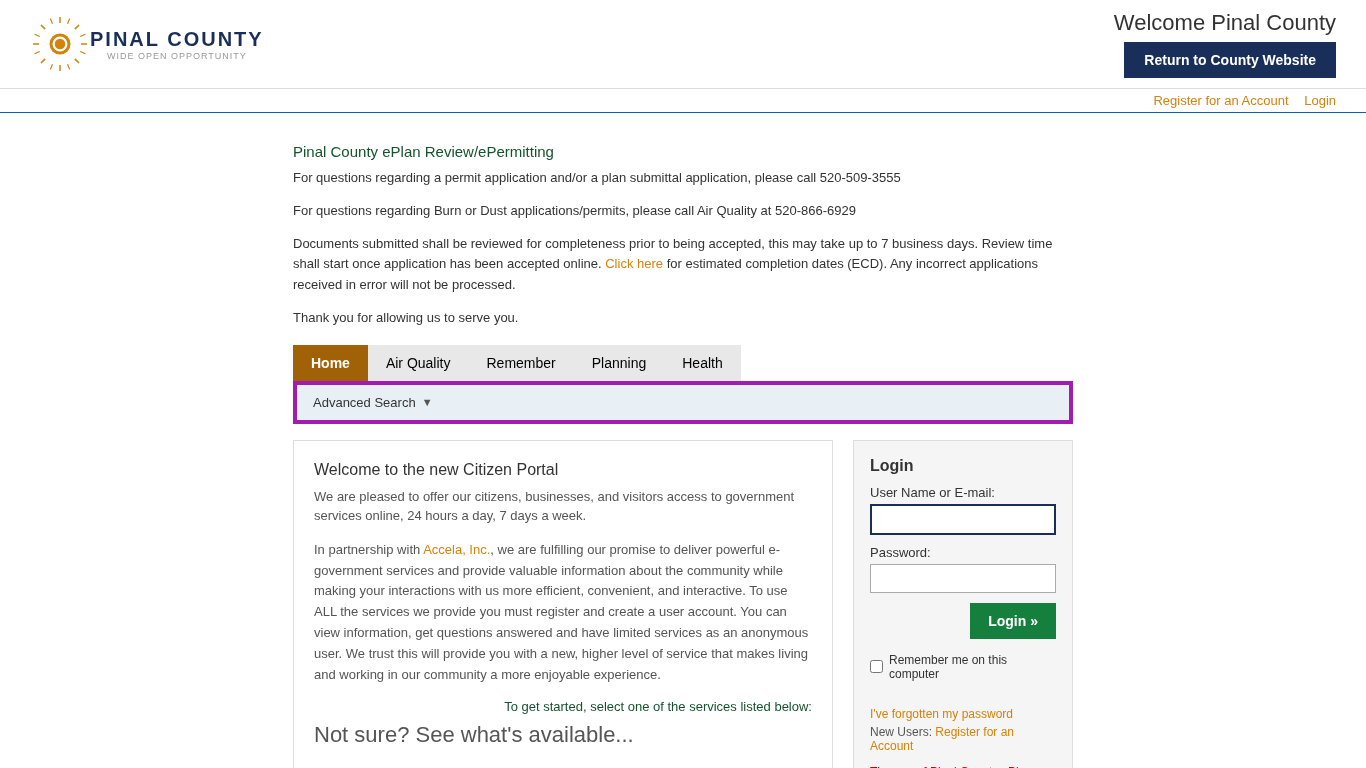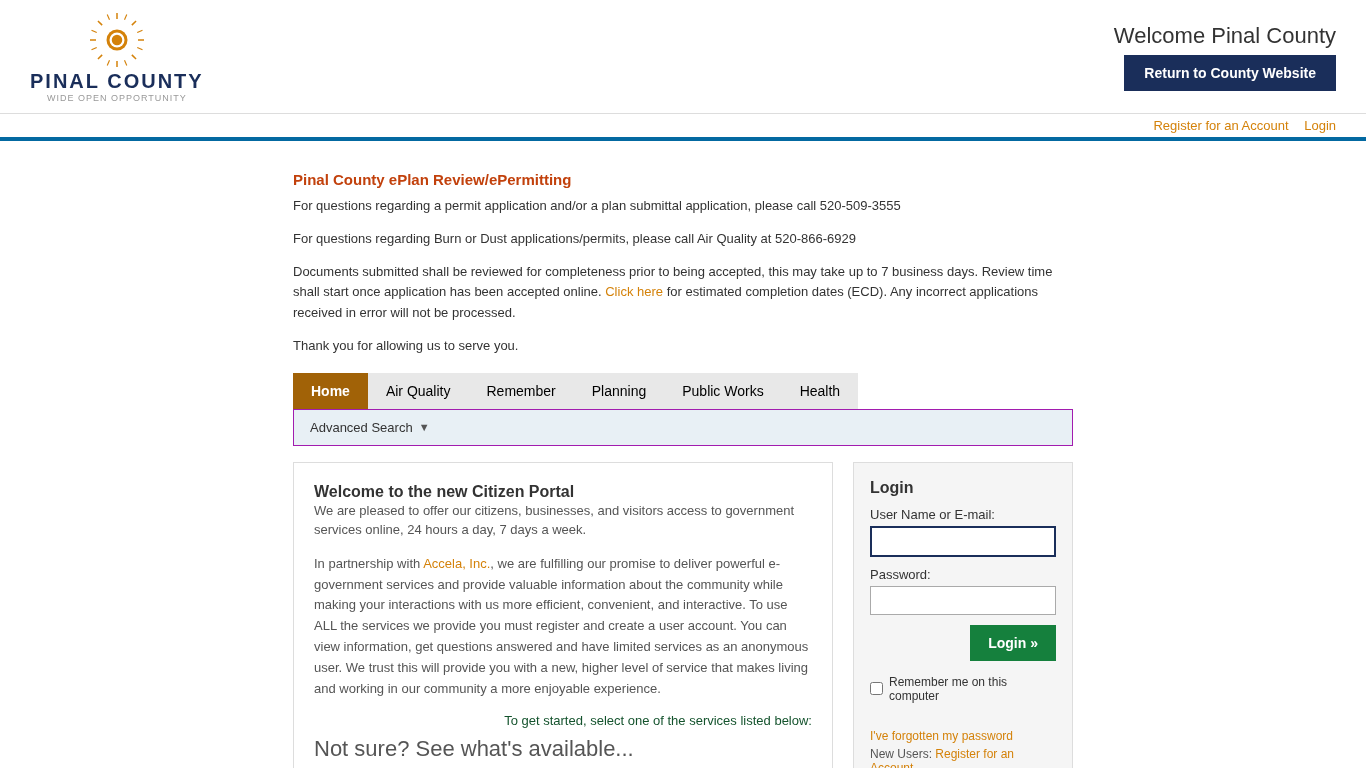--- a/index.html
+++ b/index.html
@@ -1,53 +1,53 @@
 <!DOCTYPE html>
 <html><head>
   <meta charset="utf-8">
   <style>
     * { margin: 0; padding: 0; box-sizing: border-box; }
     body { font-family: Arial, sans-serif; font-size: 13px; color: #333; background: #f0f0f0; min-height: 768px; }
 
     
     .header { background: #fff; display: flex; align-items: center; justify-content: space-between; padding: 10px 30px 10px 30px; border-bottom: 1px solid #ddd; }
-    .header-logo { display: flex; flex-direction: column; align-items: center; }
+    .header-logo { display: flex; align-items: center; }
     .logo-sun { width: 60px; height: 60px; }
     .logo-text { display: flex; flex-direction: column; align-items: center; }
     .logo-name { font-size: 20px; font-weight: bold; color: #1a2e5a; letter-spacing: 2px; }
     .logo-tagline { font-size: 9px; color: #999; letter-spacing: 1px; }
 
     .header-right { display: flex; flex-direction: column; align-items: flex-end; gap: 6px; }
     .welcome-text { font-size: 22px; color: #333; }
     .return-btn { background: #1a2e5a; color: #fff; padding: 10px 20px; font-size: 14px; font-weight: bold; border: none; cursor: pointer; }
 
     
-    .auth-bar { background: #fff; text-align: right; padding: 4px 30px; border-bottom: 4px solid #0369a1; }
+    .auth-bar { background: #fff; text-align: right; padding: 4px 30px; border-bottom: 1px solid #0369a1; }
     .auth-bar a { color: #d4820a; font-size: 13px; text-decoration: none; margin-left: 12px; }
 
     
     .main { max-width: 800px; margin: 0 auto; padding: 20px 10px; }
 
-    .intro-title { color: #c2410c; font-size: 15px; font-weight: bold; margin-bottom: 8px; }
+    .intro-title { color: #14532d; font-size: 15px; font-weight: normal; margin-bottom: 8px; }
     .intro-text { font-size: 13px; color: #333; line-height: 1.6; margin-bottom: 12px; }
     .intro-text a { color: #d4820a; text-decoration: none; }
     .nav-item { padding: 10px 18px; font-size: 14px; cursor: pointer; background: #e8e8e8; color: #000000; border: none; }
     .nav-item.active { background: #a16207; color: #fff; font-weight: bold; }
 
     
-    .adv-search-bar { background: #e8f0f5; border: 1px solid #a21caf; padding: 10px 16px; display: flex; align-items: center; gap: 6px; margin-bottom: 0; }
+    .adv-search-bar { background: #e8f0f5; border: 4px solid #a21caf; padding: 10px 16px; display: flex; align-items: center; gap: 6px; margin-bottom: 0; }
     .adv-search-text { color: #333; font-size: 13px; }
     .adv-dropdown-arrow { color: #555; font-size: 11px; }
 
     
     .content-area { display: flex; gap: 20px; padding: 16px 0; }
 
     
     .welcome-section { flex: 1; background: #fff; border: 1px solid #ddd; padding: 20px; }
-    .welcome-title { font-size: 16px; font-weight: bold; color: #333; }
+    .welcome-title { font-size: 16px; font-weight: normal; color: #333; margin-bottom: 8px; }
     .welcome-subtitle { font-size: 13px; color: #555; margin-bottom: 14px; line-height: 1.5; }
     .welcome-body { font-size: 13px; color: #555; line-height: 1.6; margin-bottom: 14px; }
     .welcome-body a { color: #d4820a; text-decoration: none; }
     .what-title { font-size: 15px; font-weight: bold; color: #333; margin-bottom: 4px; }
     .what-sub { font-size: 13px; color: #14532d; margin-bottom: 8px; text-align: right; }
     .see-available { font-size: 22px; color: #555; }
 
     
     .login-section { width: 220px; background: #f5f5f5; border: 1px solid #ddd; padding: 16px; }
     .login-title { font-size: 16px; font-weight: bold; color: #333; margin-bottom: 10px; }
@@ -122,21 +122,20 @@
       <span>Documents submitted shall be reviewed for completeness prior to being accepted, this may take up to 7 business days.  Review time shall start once application has been accepted online. </span><a href="#">Click here</a><span> for estimated completion dates (ECD).  Any incorrect applications received in error will not be processed.</span>
     </p>
     <p class="intro-text">Thank you for allowing us to serve you.</p>
   </div>
 
   <div style="display:flex; margin-top: 16px;">
     <button class="nav-item active">Home</button>
     <button class="nav-item">Air Quality</button>
     <button class="nav-item">Remember</button>
     <button class="nav-item">Planning</button>
-    <button class="nav-item">Public Works</button>
     <button class="nav-item">Health</button>
   </div>
 
   <div class="adv-search-bar">
     <span class="adv-search-text">Advanced Search</span>
     <span class="adv-dropdown-arrow">▼</span>
   </div>
 
   <div class="content-area">
 

